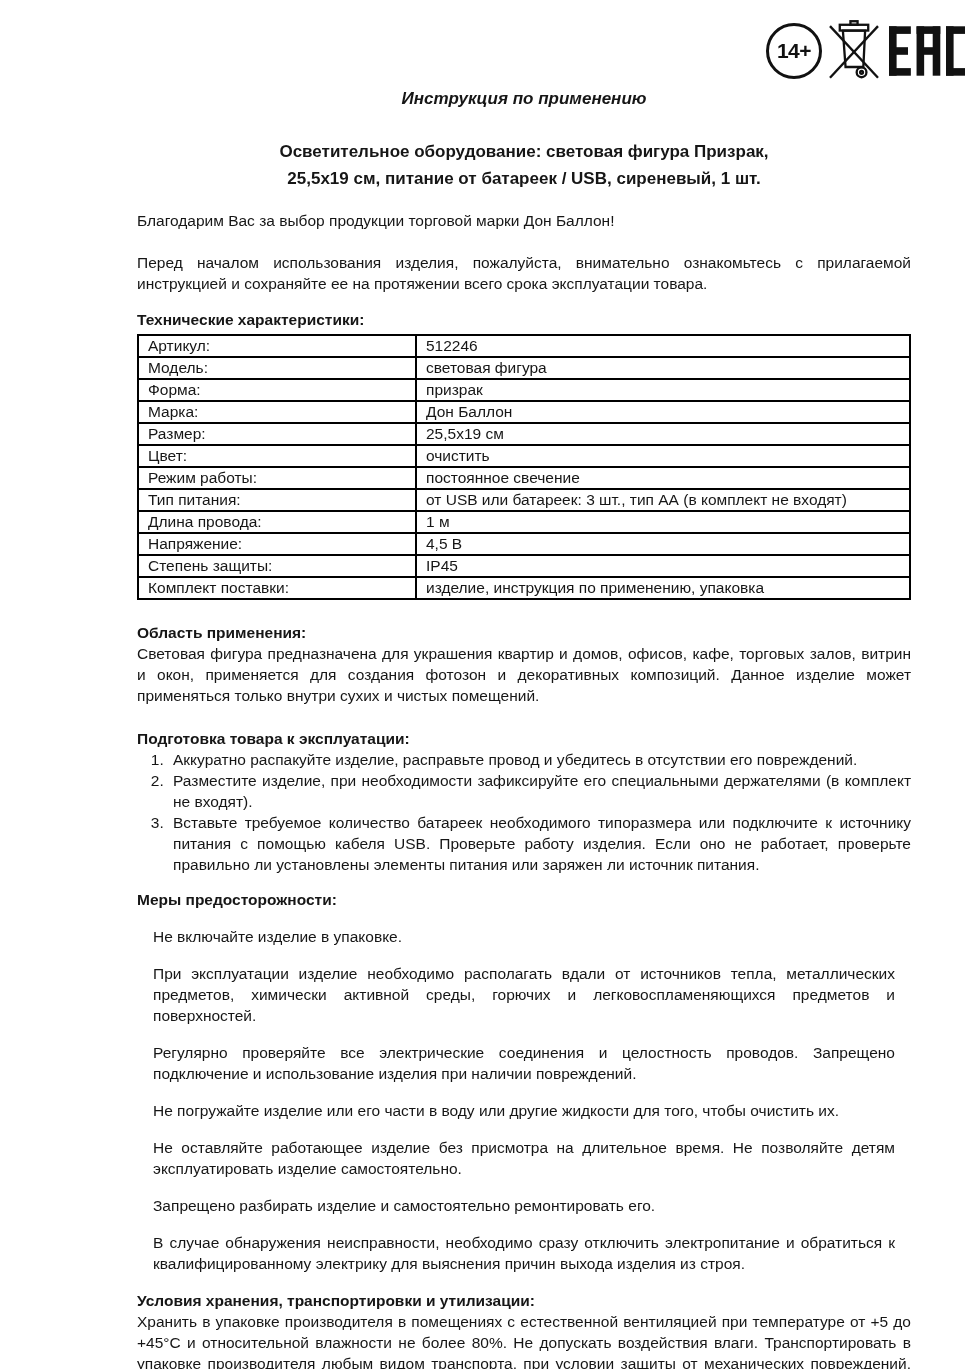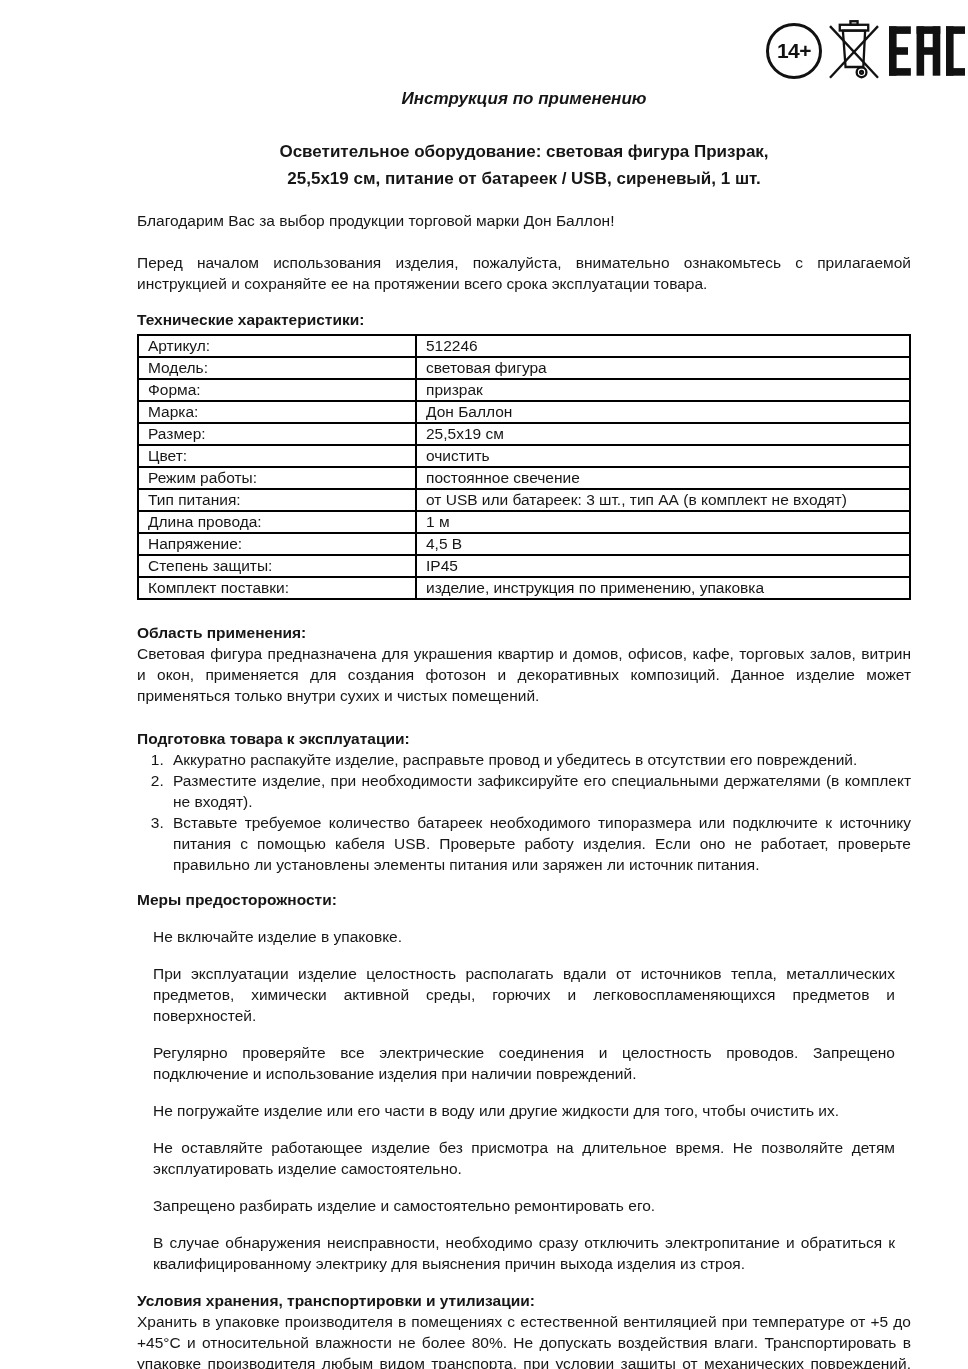--- a/index.html
+++ b/index.html
@@ -177,21 +177,21 @@
     <h2>Подготовка товара к эксплуатации:</h2>
     <ol class="prep">
       <li>Аккуратно распакуйте изделие, расправьте провод и убедитесь в отсутствии его повреждений.</li>
       <li>Разместите изделие, при необходимости зафиксируйте его специальными держателями (в комплект не входят).</li>
       <li>Вставьте требуемое количество батареек необходимого типоразмера или подключите к источнику питания с помощью кабеля USB. Проверьте работу изделия. Если оно не работает, проверьте правильно ли установлены элементы питания или заряжен ли источник питания.</li>
     </ol>
 
     <h2 class="precautions-h">Меры предосторожности:</h2>
     <div class="precautions">
       <p>Не включайте изделие в упаковке.</p>
-      <p>При эксплуатации изделие целостность располагать вдали от источников тепла, металлических предметов, химически активной среды, горючих и легковоспламеняющихся предметов и поверхностей.</p>
+      <p>При эксплуатации изделие необходимо располагать вдали от источников тепла, металлических предметов, химически активной среды, горючих и легковоспламеняющихся предметов и поверхностей.</p>
       <p>Регулярно проверяйте все электрические соединения и целостность проводов. Запрещено подключение и использование изделия при наличии повреждений.</p>
       <p>Не погружайте изделие или его части в воду или другие жидкости для того, чтобы очистить их.</p>
       <p>Не оставляйте работающее изделие без присмотра на длительное время. Не позволяйте детям эксплуатировать изделие самостоятельно.</p>
       <p>Запрещено разбирать изделие и самостоятельно ремонтировать его.</p>
       <p>В случае обнаружения неисправности, необходимо сразу отключить электропитание и обратиться к квалифицированному электрику для выяснения причин выхода изделия из строя.</p>
     </div>
 
     <h2 class="storage-h">Условия хранения, транспортировки и утилизации:</h2>
     <p class="just">Хранить в упаковке производителя в помещениях с естественной вентиляцией при температуре от +5 до +45°С и относительной влажности не более 80%. Не допускать воздействия влаги. Транспортировать в упаковке производителя любым видом транспорта, при условии защиты от механических повреждений. Хранение изделия должно обеспечивать её сохранность от механических повреждений. Не утилизировать с бытовыми отходами. Изделие должно быть утилизировано с наименьшим вредом для окружающей среды в соответствии с правилами по утилизации отходов в Вашем регионе.</p>
 

